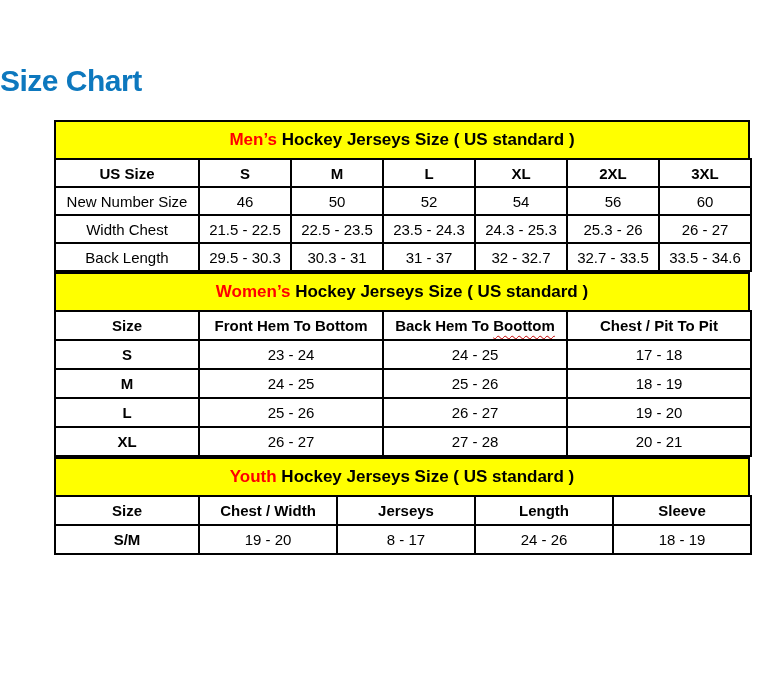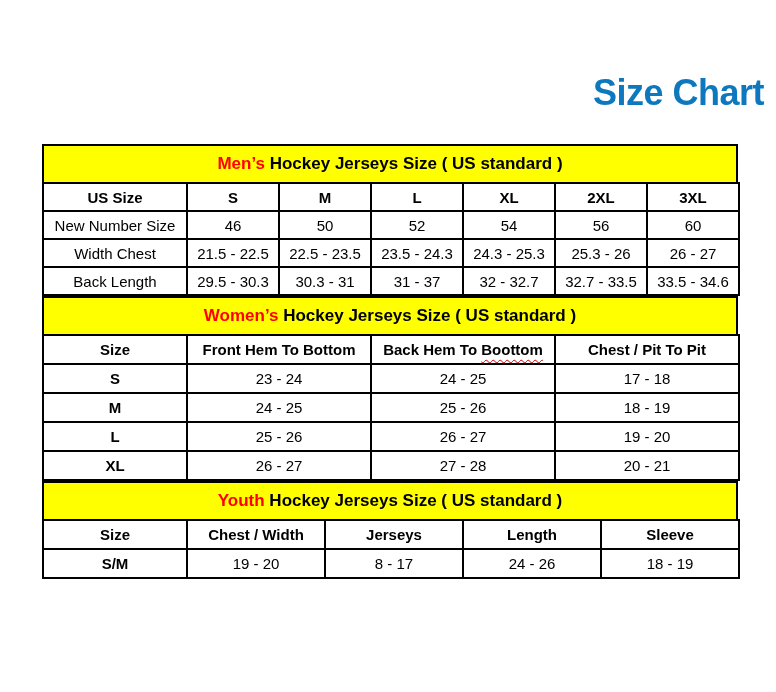--- a/index.html
+++ b/index.html
@@ -6,33 +6,33 @@
     margin: 0; padding: 0;
     background: #ffffff;
   }
   body {
     width: 776px; height: 692px;
     font-family: "Liberation Sans", "DejaVu Sans", sans-serif;
     color: #000;
     overflow: hidden;
   }
   .page-title {
-    margin: 12px;
+    margin: 0;
     padding-top: 64px;
     padding-bottom: 22px;
-    text-align: right;
-    font-size: 36px;
+    text-align: left;
+    font-size: 30px;
     line-height: 34px;
     font-weight: bold;
     letter-spacing: -0.5px;
     color: var(--title_blue, #0d78be);
   }
   .chart-wrap {
     width: 696px;
-    margin-left: 42px;
+    margin-left: 54px;
   }
   .band {
     box-sizing: border-box;
     width: 696px;
     height: 38px;
     background: var(--band_bg, #ffff00);
     border: 2px solid var(--border_black, #000000);
     border-bottom-width: 0;
     display: flex;
     align-items: center;

